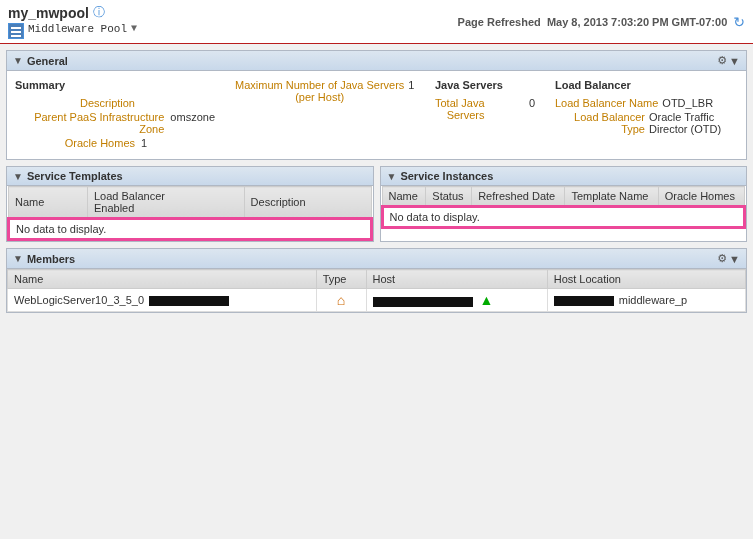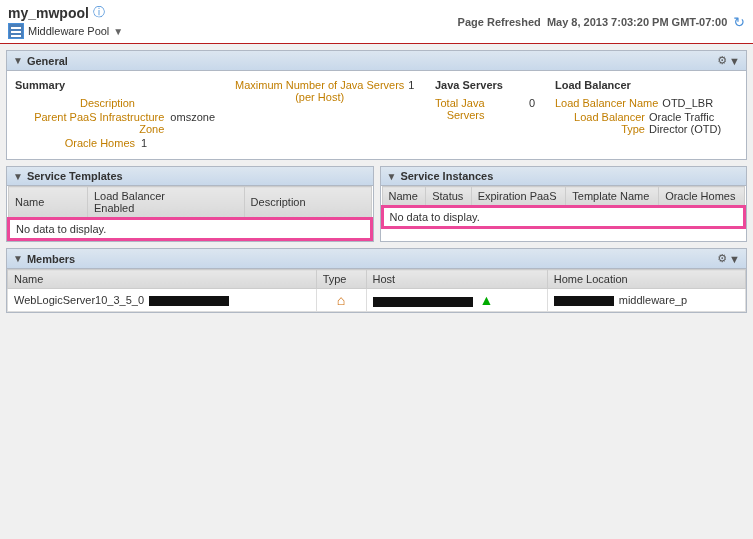--- a/index.html
+++ b/index.html
@@ -36,23 +36,23 @@
       font-weight: bold;
       color: #333;
     }
     .info-icon {
       color: #4a90d9;
       font-size: 12px;
       cursor: pointer;
     }
     .breadcrumb-row {
       display: flex;
-      align-items: center;
       gap: 4px;
       margin-top: 2px;
+      font-family: Liberation Mono, monospace;
     }
     .breadcrumb-icon {
       width: 16px;
       height: 16px;
       background: #4a90d9;
       display: inline-flex;
       align-items: center;
       justify-content: center;
       color: white;
       font-size: 9px;
@@ -409,21 +409,21 @@
         <div class="section-title">
           <span class="collapse-icon">▼</span>
           <span>Service Instances</span>
         </div>
       </div>
       <table class="data-table">
         <thead>
           <tr>
             <th>Name</th>
             <th>Status</th>
-            <th>Expiration PaaS</th>
+            <th>Refreshed Date</th>
             <th>Template Name</th>
             <th>Oracle Homes</th>
           </tr>
         </thead>
         <tbody>
           <tr>
             <td colspan="5">No data to display.</td>
           </tr>
         </tbody>
       </table>
@@ -440,21 +440,21 @@
         <span>⚙</span>
         <span>▼</span>
       </div>
     </div>
     <table class="members-table">
       <thead>
         <tr>
           <th>Name</th>
           <th>Type</th>
           <th>Host</th>
-          <th>Home Location</th>
+          <th>Host Location</th>
         </tr>
       </thead>
       <tbody>
         <tr>
           <td>
             <span>WebLogicServer10_3_5_0</span>
             <span style="display:inline-block;width:80px;height:10px;background:#111;margin-left:2px;vertical-align:middle;"></span>
           </td>
           <td style="text-align:center;">
             <span class="home-icon">⌂</span>

